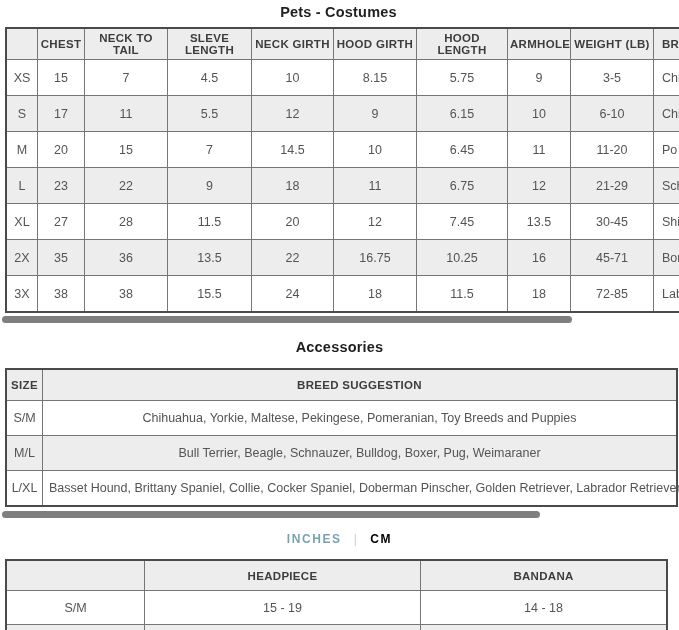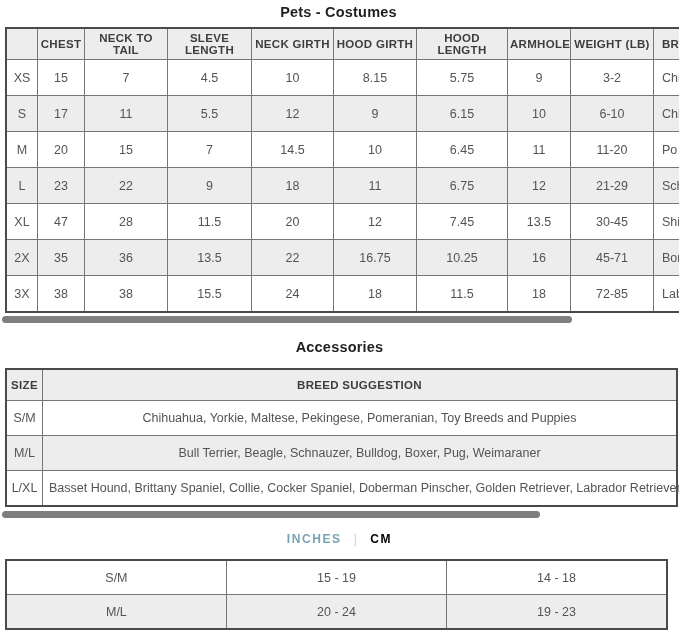--- a/index.html
+++ b/index.html
@@ -61,21 +61,21 @@
           </tr>
           <tr class="">
             <td class="size-cell">XS</td>
             <td class="">15</td>
             <td class="">7</td>
             <td class="">4.5</td>
             <td class="">10</td>
             <td class="">8.15</td>
             <td class="">5.75</td>
             <td class="">9</td>
-            <td class="">3-2</td>
+            <td class="">3-5</td>
             <td class="breed-col">Chihu</td>
           </tr>
           <tr class="stripe">
             <td class="size-cell">S</td>
             <td class="">17</td>
             <td class="">11</td>
             <td class="">5.5</td>
             <td class="">12</td>
             <td class="">9</td>
             <td class="">6.15</td>
@@ -102,21 +102,21 @@
             <td class="">9</td>
             <td class="">18</td>
             <td class="">11</td>
             <td class="">6.75</td>
             <td class="">12</td>
             <td class="">21-29</td>
             <td class="breed-col">Schn</td>
           </tr>
           <tr class="">
             <td class="size-cell">XL</td>
-            <td class="">47</td>
+            <td class="">27</td>
             <td class="">28</td>
             <td class="">11.5</td>
             <td class="">20</td>
             <td class="">12</td>
             <td class="">7.45</td>
             <td class="">13.5</td>
             <td class="">30-45</td>
             <td class="breed-col">Shi</td>
           </tr>
           <tr class="stripe">
@@ -179,20 +179,25 @@
   </div>
 
   <div class="units">
     <span class="inches">INCHES</span>
     <span class="sep">|</span>
     <span class="cm">CM</span>
   </div>
 
   <table id="sizing-table">
       <tbody>
+        <tr>
+          <th class="s0"></th>
+          <th class="s1">HEADPIECE</th>
+          <th class="s">BANDANA</th>
+        </tr>
         <tr class="">
           <td class="size-cell">S/M</td>
           <td>15 - 19</td>
           <td>14 - 18</td>
         </tr>
         <tr class="stripe">
           <td class="size-cell">M/L</td>
           <td>20 - 24</td>
           <td>19 - 23</td>
         </tr>

